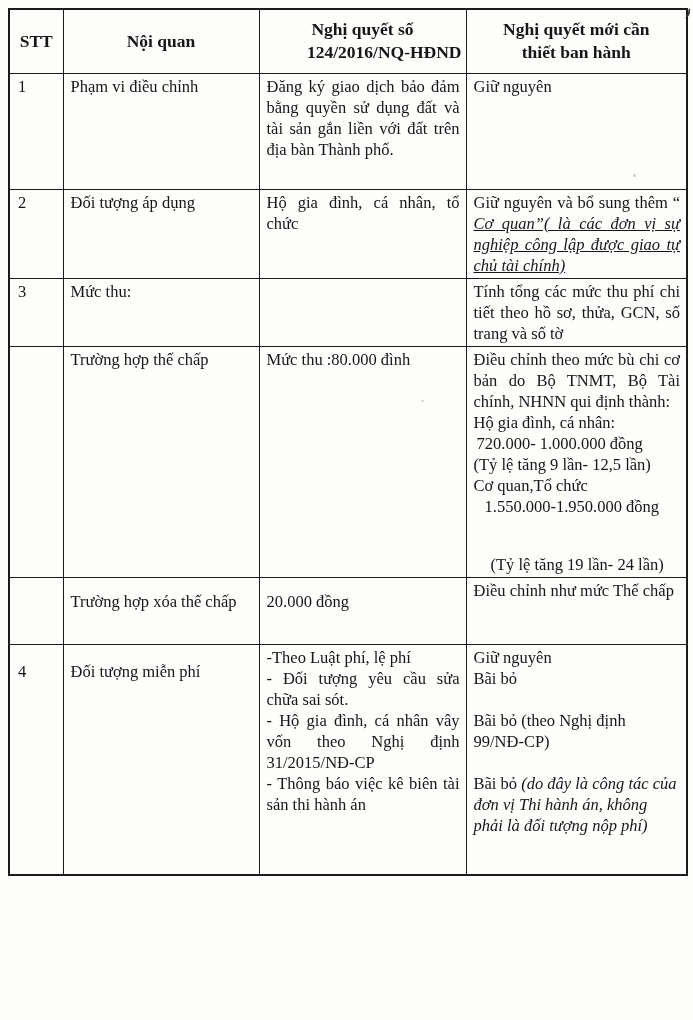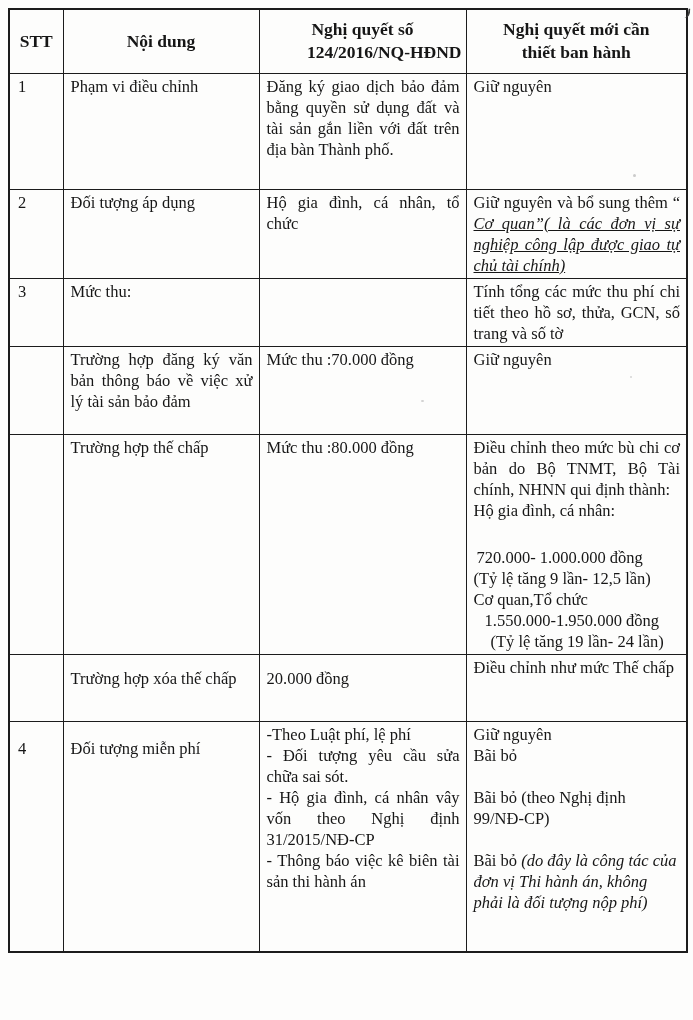--- a/index.html
+++ b/index.html
@@ -84,21 +84,21 @@
         <col class="c2">
         <col class="c3">
         <col class="c4">
     </colgroup>
     <tbody>
       <tr class="rh0">
         <th>
             <div class="para" style="text-align: center;"><span>STT</span></div>
           </th>
         <th>
-            <div class="para" style="text-align: center;"><span>Nội dung</span></div>
+            <div class="para" style="text-align: center;"><span>Nội quan</span></div>
           </th>
         <th>
             <div class="para" style="text-align: center;"><span>Nghị quyết số</span></div>
             <div class="para" style="text-align: right;"><span>124/2016/NQ-HĐND</span></div>
           </th>
         <th>
             <div class="para" style="text-align: center;"><span>Nghị quyết mới cần</span></div>
             <div class="para" style=""><span>thiết ban hành</span></div>
           </th>
       </tr>
@@ -133,49 +133,37 @@
         <td class="c-stt">3</td>
         <td>
             <div class="para"><span>Mức thu:</span></div>
           </td>
         <td></td>
         <td>
             <div class="para justify"><span>Tính tổng các mức thu phí chi tiết theo hồ sơ, thửa, GCN, số trang và số tờ</span></div>
           </td>
       </tr>
 
-      <tr class="rh4">
-        <td class="c-stt"></td>
-        <td>
-            <div class="para justify"><span>Trường hợp đăng ký văn bản thông báo về việc xử lý tài sản bảo đảm</span></div>
-          </td>
-        <td>
-            <div class="para"><span>Mức thu :70.000 đồng</span></div>
-          </td>
-        <td>
-            <div class="para"><span>Giữ nguyên</span></div>
-          </td>
-      </tr>
 
       <tr class="rh5">
         <td class="c-stt"></td>
         <td>
             <div class="para"><span>Trường hợp thế chấp</span></div>
           </td>
         <td>
-            <div class="para"><span>Mức thu :80.000 đồng</span></div>
+            <div class="para"><span>Mức thu :80.000 đình</span></div>
           </td>
         <td>
             <div class="para justify"><span>Điều chỉnh theo mức bù chi cơ bản do Bộ TNMT, Bộ Tài chính, NHNN qui định thành:</span></div>
             <div class="para"><span>Hộ gia đình, cá nhân:</span></div>
-            <div class="para" style="padding-left: 3px; margin-top: 26px;"><span>720.000- 1.000.000 đồng</span></div>
+            <div class="para" style="padding-left: 3px;"><span>720.000- 1.000.000 đồng</span></div>
             <div class="para"><span>(Tỷ lệ tăng 9 lần- 12,5 lần)</span></div>
             <div class="para"><span>Cơ quan,Tổ chức</span></div>
             <div class="para" style="padding-left: 11px;"><span>1.550.000-1.950.000 đồng</span></div>
-            <div class="para" style="padding-left: 17px;"><span>(Tỷ lệ tăng 19 lần- 24 lần)</span></div>
+            <div class="para" style="padding-left: 17px; margin-top: 37px;"><span>(Tỷ lệ tăng 19 lần- 24 lần)</span></div>
           </td>
       </tr>
 
       <tr class="rh6">
         <td class="c-stt"></td>
         <td class="pt12">
             <div class="para justify"><span>Trường hợp xóa thế chấp</span></div>
           </td>
         <td class="pt12">
             <div class="para"><span>20.000 đồng</span></div>

